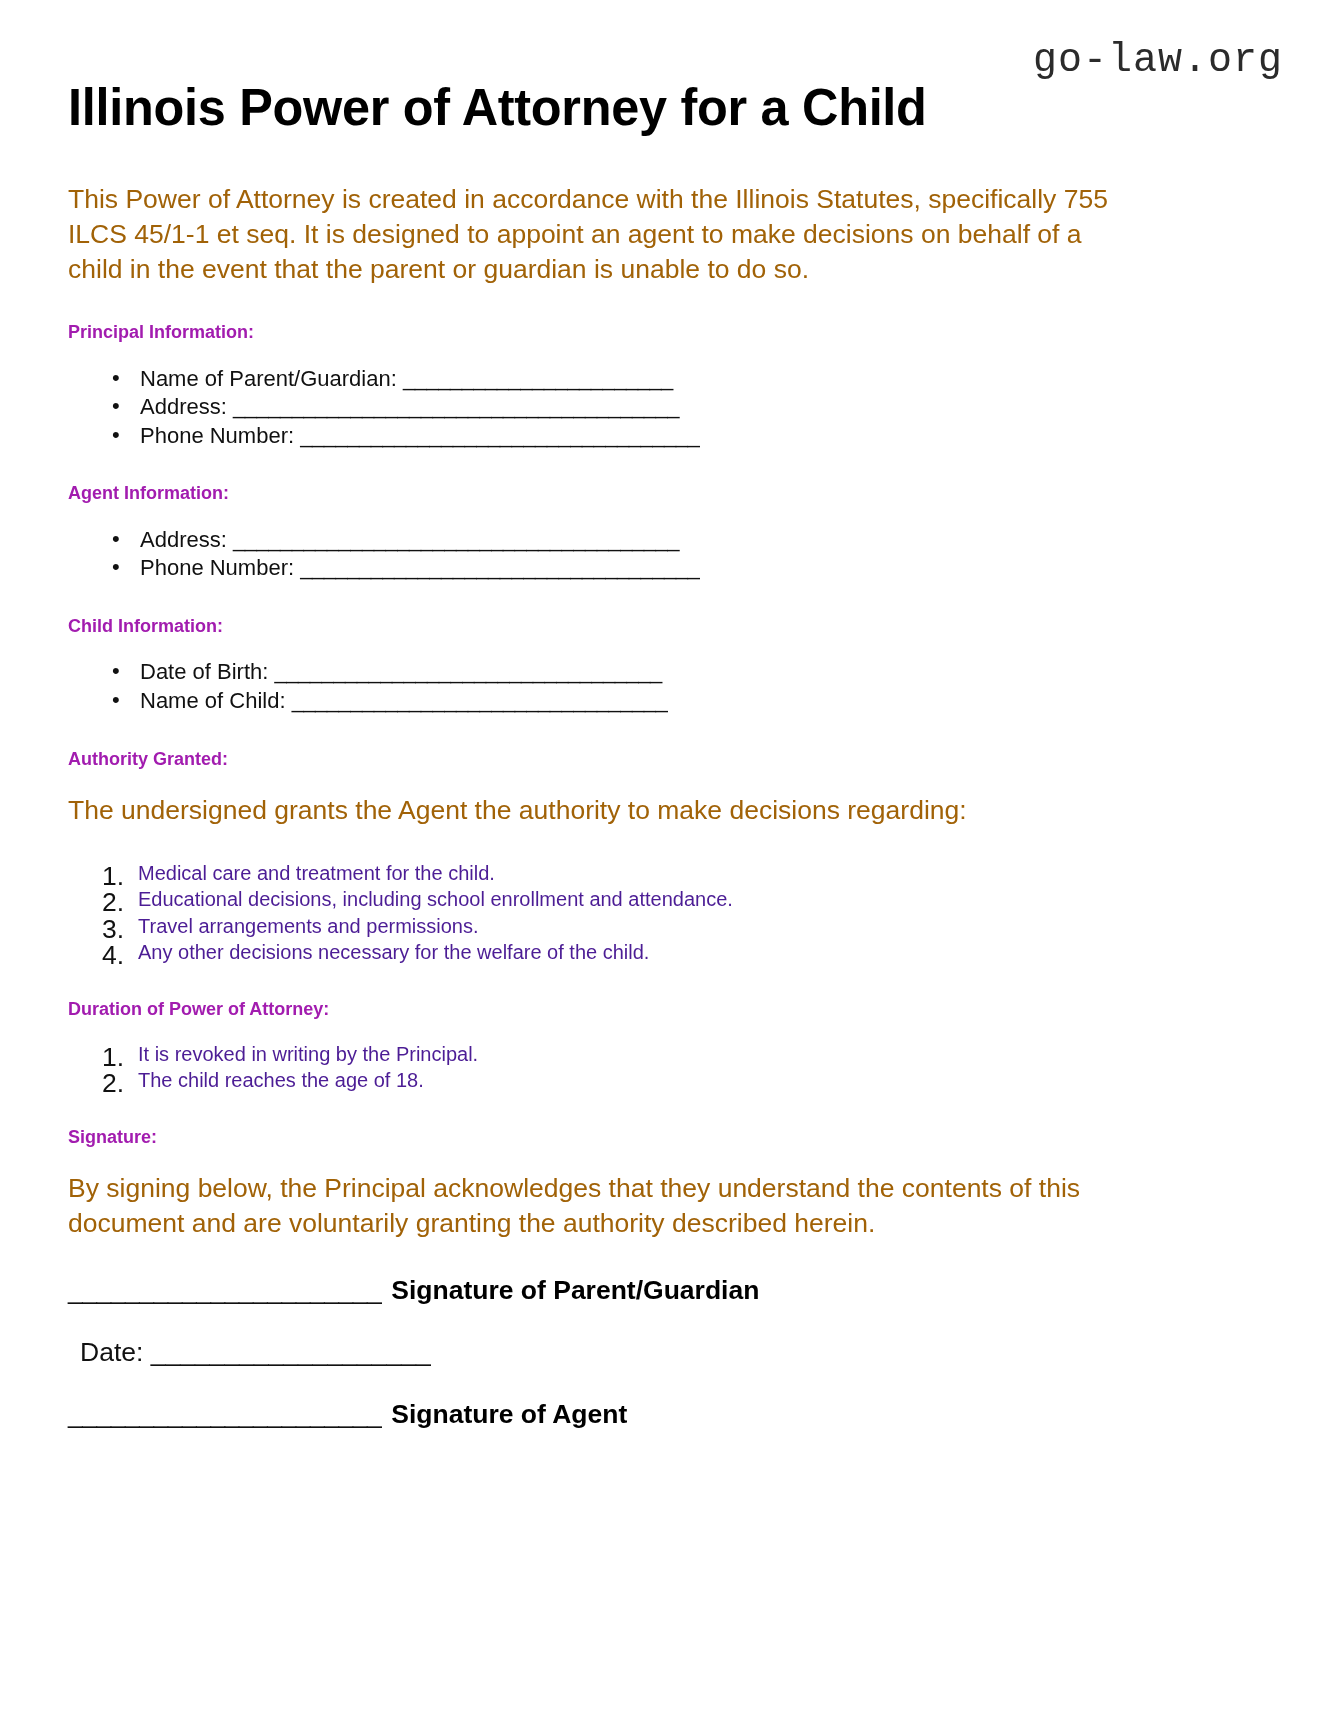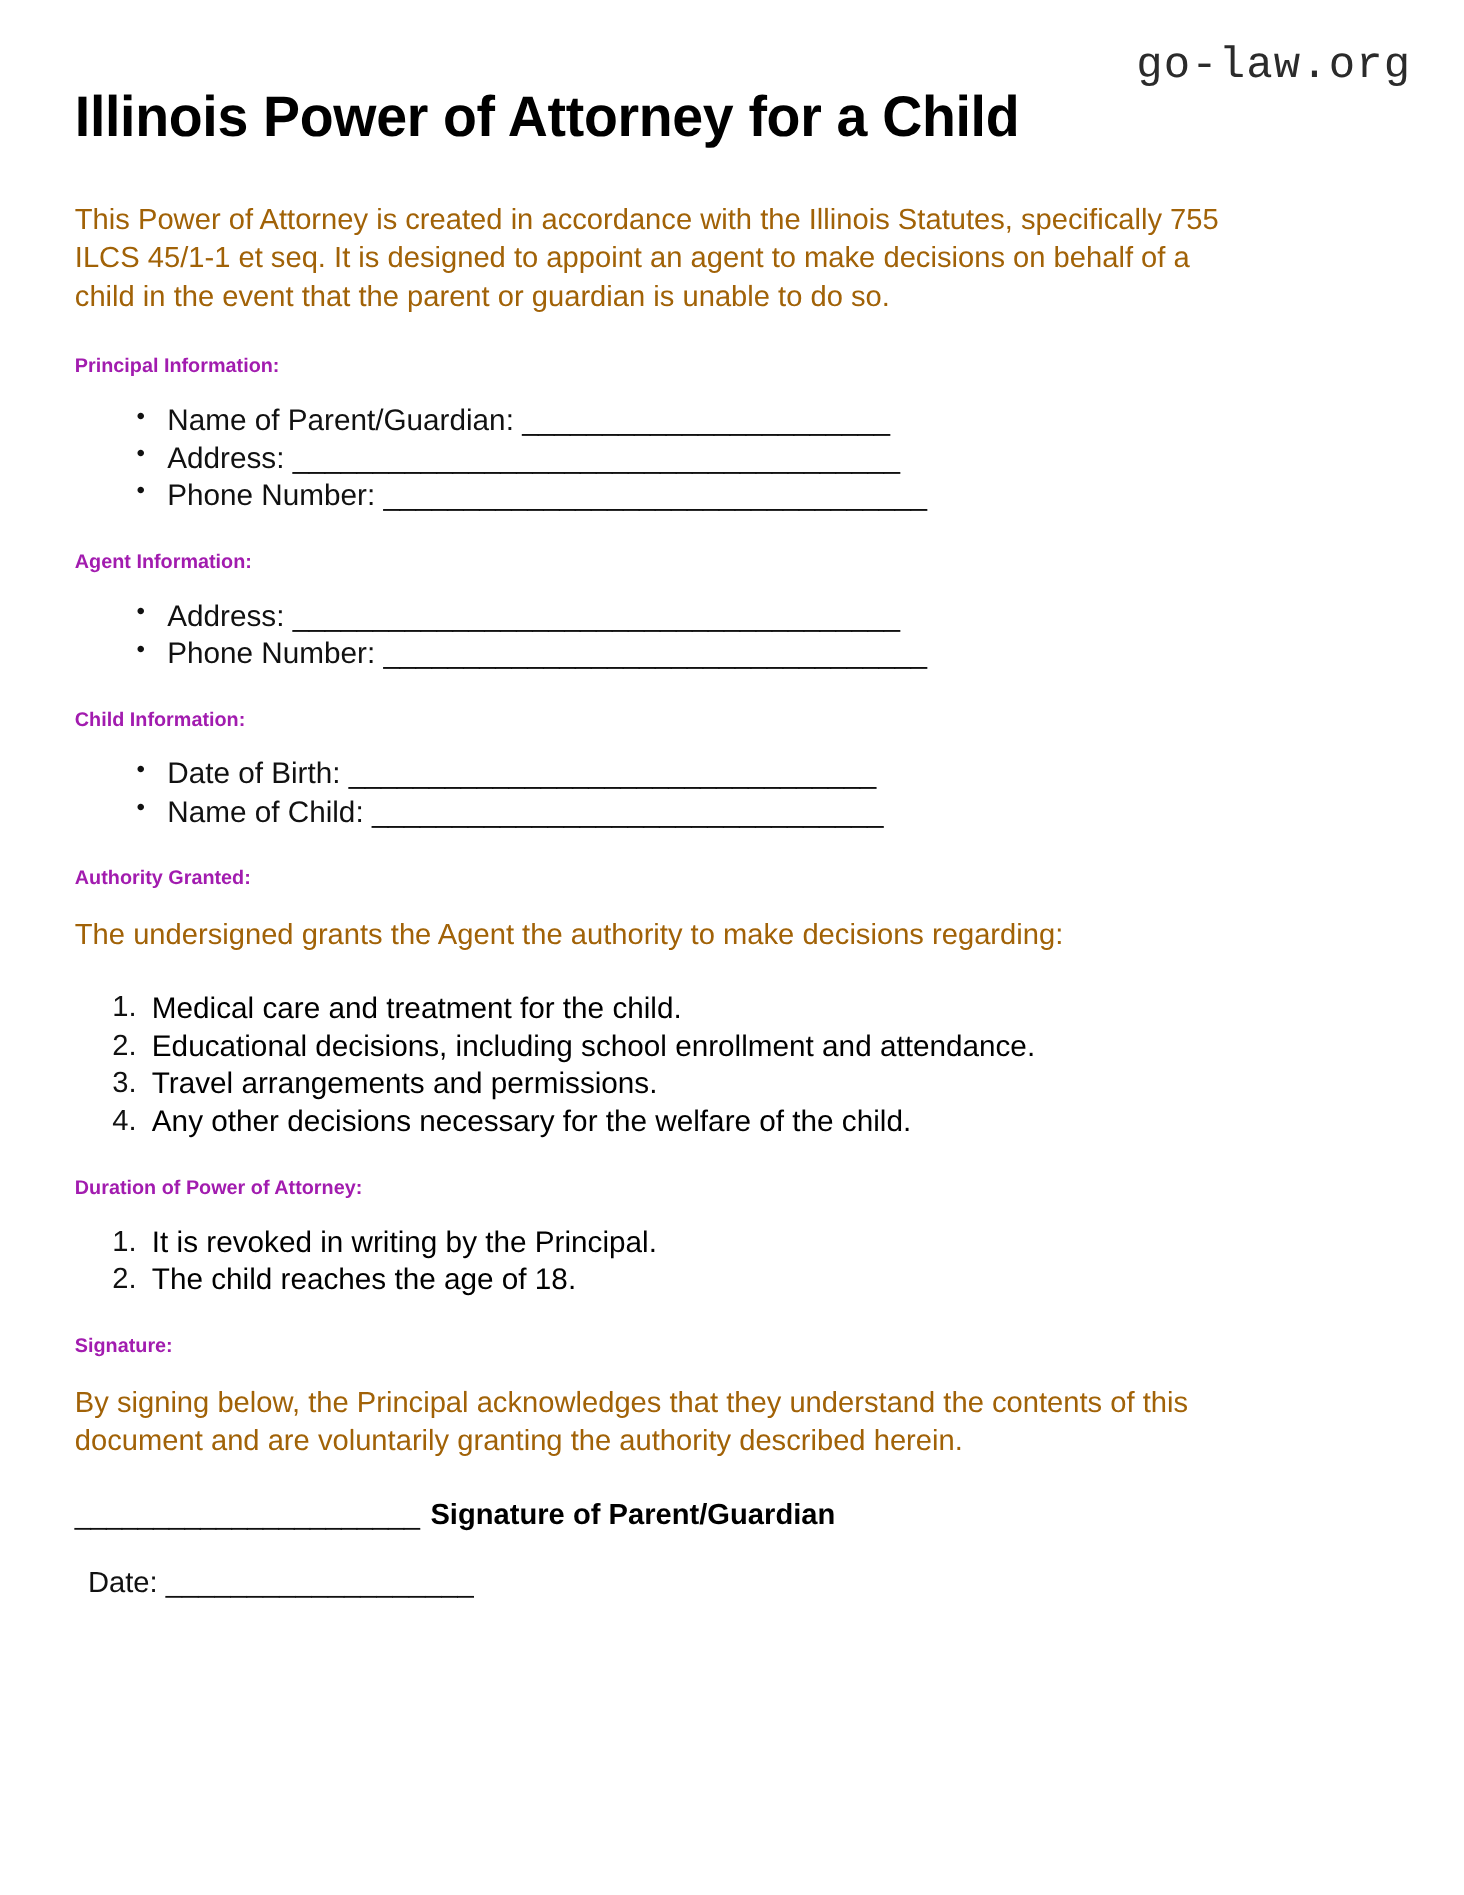--- a/index.html
+++ b/index.html
@@ -60,44 +60,44 @@
     line-height: 1.3;
     margin: 0 0 22px 0;
     color: #a21caf;
   }
   ul.field-list, ol.num-list {
     margin: 0 0 34px 0;
     padding: 0 0 0 68px;
     list-style: none;
   }
   ul.field-list li {
-    font-size: 27px;
+    font-size: 22px;
     line-height: 1.12;
-    margin: 0 0 4px 16px;
+    margin: 0 0 4px 4px;
     color: #111111;
     position: relative;
     white-space: nowrap;
   }
   ul.field-list li::before {
     content: "\2022";
     position: absolute;
     left: -28px;
     top: -1px;
     font-size: 22px;
     color: #111111;
   }
   ol.num-list {
     counter-reset: item;
     padding-left: 70px;
   }
   ol.num-list li {
-    font-size: 27px;
+    font-size: 20px;
     line-height: 1.12;
     margin: 0 0 4px 0;
-    color: #000000;
+    color: #4c1d95;
     position: relative;
     counter-increment: item;
     white-space: nowrap;
   }
   ol.num-list li::before {
     content: counter(item) ".";
     position: absolute;
     left: -36px;
     top: 0;
     font-size: 26.5px;

